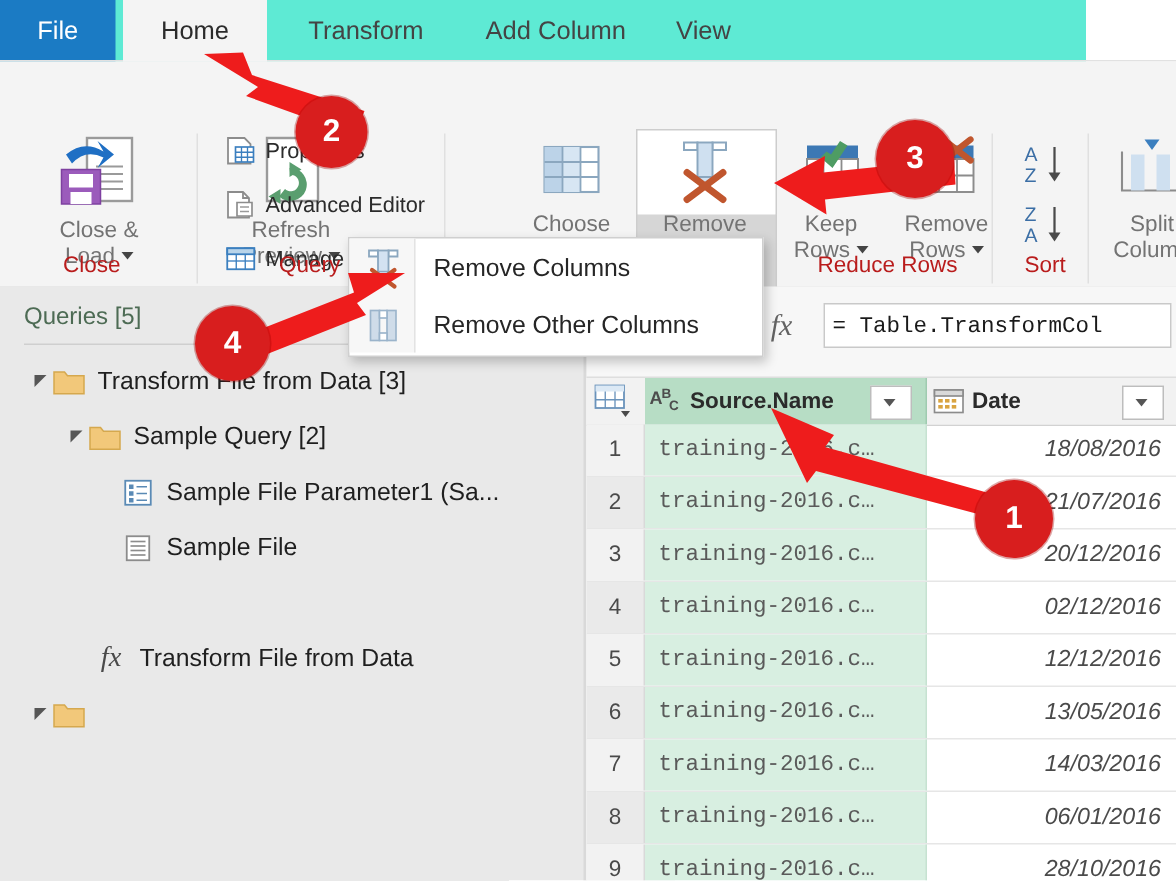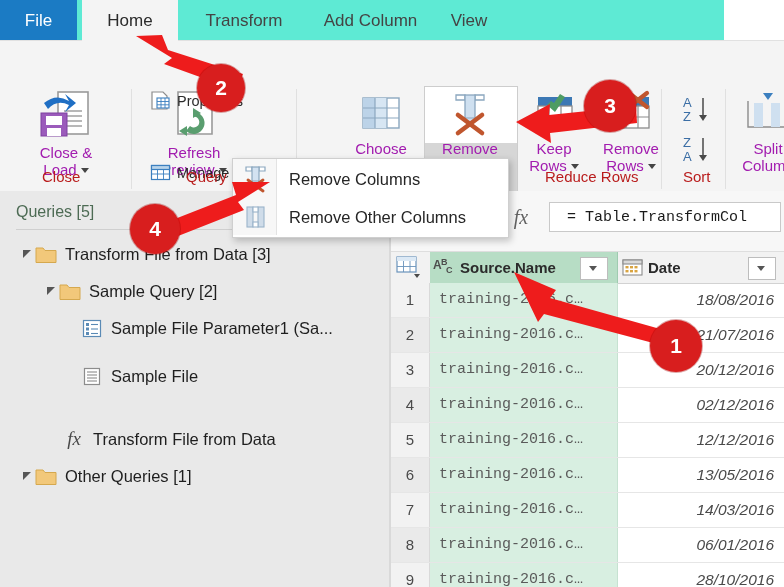--- a/index.html
+++ b/index.html
@@ -19,21 +19,21 @@
   .tab.home:after{content:"";position:absolute;left:0;bottom:0;width:96px;height:2px;background:#f4f4f4;z-index:4;}
   .tab.transform{left:186px;width:116px;}
   .tab.addcolumn{left:303px;width:135px;}
   .tab.view{left:438px;width:62px;}
 
   
   .ribbon{position:absolute;left:0;top:41px;width:784px;height:150px;background:#f4f4f4;border-bottom:1px solid #d8d8d8;}
   .grp-sep{position:absolute;top:48px;width:1px;height:100px;background:#e0e0e0;}
   .grp-label{position:absolute;bottom:6px;font-size:15px;color:#b91c1c;}
 
-  .bigbtn{position:absolute;text-align:center;font-size:15px;color:#a21caf;line-height:1.12;}
+  .bigbtn{position:absolute;text-align:center;font-size:15px;color:#737373;line-height:1.12;}
   .bigbtn .lbl{display:block;}
   .ico{display:block;margin:0 auto;}
 
   .smallrow{position:absolute;display:flex;align-items:center;font-size:14.5px;color:#2b2b2b;}
   .smallrow .sico{width:21px;height:19px;margin-right:6px;flex:0 0 auto;position:relative;}
   .caret{display:inline-block;width:0;height:0;border-left:4px solid transparent;border-right:4px solid transparent;border-top:5px solid #444;vertical-align:middle;margin-left:4px;}
 
   
   .pressedbtn{position:absolute;left:424px;top:45px;width:92px;height:112px;background:#ffffff;border:1px solid #cdcdcd;}
   .pressedlbl{position:absolute;left:424px;top:102px;width:92px;height:55px;background:#d6d6d6;border-left:1px solid #cdcdcd;border-right:1px solid #cdcdcd;border-bottom:1px solid #cdcdcd;}
@@ -54,21 +54,21 @@
   .qitem .qico{width:24px;height:30px;position:relative;flex:0 0 auto;margin-right:7px;}
   .vsplit{position:absolute;left:389px;top:191px;width:2px;height:396px;background:#d9d9d9;}
 
   
   .fbar{position:absolute;left:391px;top:191px;width:393px;height:60px;background:#f7f7f7;border-bottom:1px solid #dedede;}
   .fb-btn{position:absolute;top:11px;width:30px;height:30px;background:#fff;border:1px solid #cdcdcd;}
   .fb-back{left:6px;}
   .fb-fwd{left:40px;}
   .fb-x{left:74px;}
   .fb-fx{position:absolute;left:108px;top:11px;width:44px;height:30px;background:#f7f7f7;font-style:italic;font-family:"Liberation Serif",serif;font-size:20px;color:#636363;text-align:center;line-height:30px;}
-  .fb-input{position:absolute;left:158px;top:11px;width:232px;height:30px;background:#fff;border:1px solid #c9c9c9;font-family:"Liberation Mono","DejaVu Sans Mono",monospace;font-size:15px;color:#1a1a1a;line-height:30px;padding-left:17px;overflow:hidden;white-space:nowrap;box-sizing:border-box;}
+  .fb-input{position:absolute;left:158px;top:11px;width:232px;height:30px;background:#fff;border:1px solid #c9c9c9;font-family:"Liberation Mono","DejaVu Sans Mono",monospace;font-size:15px;color:#1a1a1a;line-height:30px;padding-left:5px;overflow:hidden;white-space:nowrap;box-sizing:border-box;}
 
   
   .grid{position:absolute;left:391px;top:252px;width:393px;height:335px;background:#fff;overflow:hidden;}
   .ghead{position:absolute;left:0;top:0;width:393px;height:31px;background:#f2f2f2;border-bottom:1px solid #d2d2d2;}
   .gh-corner{position:absolute;left:0;top:0;width:39px;height:31px;background:#f2f2f2;border-right:1px solid #d9d9d9;}
   .gh-cell{position:absolute;top:0;height:31px;display:flex;align-items:center;font-size:15px;font-weight:bold;color:#2b2b2b;box-sizing:border-box;}
   .gh-src{left:39px;width:188px;background:#b7ddc5;border-right:1px solid #9fcbb0;}
   .gh-date{left:227px;width:166px;background:#f2f2f2;}
   .gh-cell .hico{width:30px;height:31px;position:relative;flex:0 0 auto;}
   .gh-drop{position:absolute;top:5px;width:26px;height:21px;background:#fff;border:1px solid #bdbdbd;}
@@ -142,20 +142,34 @@
             <line x1="7" y1="10.5" x2="19" y2="10.5"></line>
             <line x1="7" y1="13.8" x2="19" y2="13.8"></line>
             <line x1="11" y1="7" x2="11" y2="17"></line>
             <line x1="15" y1="7" x2="15" y2="17"></line>
           </g>
       </svg>
     </span>
     <span>Properties</span>
   </div>
 
+  <div class="smallrow" style="left:150px;top:86px;">
+    <span class="sico">
+      <svg width="21" height="19" viewBox="0 0 21 19">
+        <path d="M2 1 h10 l4 4 v13 h-14 z" fill="#fff" stroke="#8c8c8c" stroke-width="1.2"></path>
+        <path d="M12 1 v4 h4" fill="none" stroke="#8c8c8c" stroke-width="1.2"></path>
+        <path d="M8 8 h10 v9 h-10 z" fill="#fff" stroke="#8c8c8c" stroke-width="1.1"></path>
+        <g stroke="#9a9a9a" stroke-width="0.9">
+            <line x1="10" y1="11" x2="16" y2="11"></line>
+            <line x1="10" y1="14" x2="16" y2="14"></line>
+          </g>
+      </svg>
+    </span>
+    <span>Advanced Editor</span>
+  </div>
 
   <div class="smallrow" style="left:150px;top:122px;">
     <span class="sico">
       <svg width="21" height="19" viewBox="0 0 21 19">
         <rect x="1.5" y="2.5" width="18" height="14" fill="#fff" stroke="#3b7fbf" stroke-width="1.2"></rect>
         <rect x="1.5" y="2.5" width="18" height="4" fill="#b8d4ea" stroke="#3b7fbf" stroke-width="1.2"></rect>
         <g stroke="#3b7fbf" stroke-width="0.9">
             <line x1="1.5" y1="11" x2="19.5" y2="11"></line>
             <line x1="7.5" y1="6.5" x2="7.5" y2="16.5"></line>
             <line x1="13.5" y1="6.5" x2="13.5" y2="16.5"></line>
@@ -344,21 +358,21 @@
         <g stroke="#5a8ab5" stroke-width="1.1">
             <line x1="11" y1="11.5" x2="18" y2="11.5"></line>
             <line x1="11" y1="16" x2="18" y2="16"></line>
             <line x1="11" y1="20.5" x2="18" y2="20.5"></line>
           </g>
       </svg>
     </span>
     <span>Sample File Parameter1 (Sa...</span>
   </div>
 
-  <div class="qitem" style="left:80px;top:170px;">
+  <div class="qitem" style="left:80px;top:159px;">
     <span class="qico">
       <svg width="24" height="30" viewBox="0 0 24 30">
         <rect x="4.5" y="7.5" width="15" height="16" fill="#fff" stroke="#8c8c8c" stroke-width="1.2"></rect>
         <g stroke="#8c8c8c" stroke-width="1.1">
             <line x1="7" y1="11" x2="17" y2="11"></line>
             <line x1="7" y1="14" x2="17" y2="14"></line>
             <line x1="7" y1="17" x2="17" y2="17"></line>
             <line x1="7" y1="20" x2="17" y2="20"></line>
           </g>
       </svg>
@@ -372,21 +386,20 @@
     <span>Transform File from Data</span>
   </div>
 
   <div class="qitem" style="left:20px;top:270px;">
     <span class="twisty"><svg width="14" height="30" viewBox="0 0 14 30">
           <path d="M3 11 l8 0 l-8 8 z" fill="#565656"></path>
         </svg></span>
     <span class="qico"><svg width="24" height="30" viewBox="0 0 24 30">
           <path d="M2 9 h7 l2 2.5 h11 v12 h-20 z" fill="#f2c87a" stroke="#d5a84e" stroke-width="1"></path>
         </svg></span>
-    <span>Other Queries [1]</span>
   </div>
 
 </div>
 <div class="vsplit"></div>
 
 <div class="fbar">
   <div class="fb-btn fb-back">
     <svg width="28" height="28" viewBox="0 0 28 28">
         <path d="M17 8 l-6 6 l6 6" fill="none" stroke="#8a8a8a" stroke-width="1.6"></path>
       </svg>

